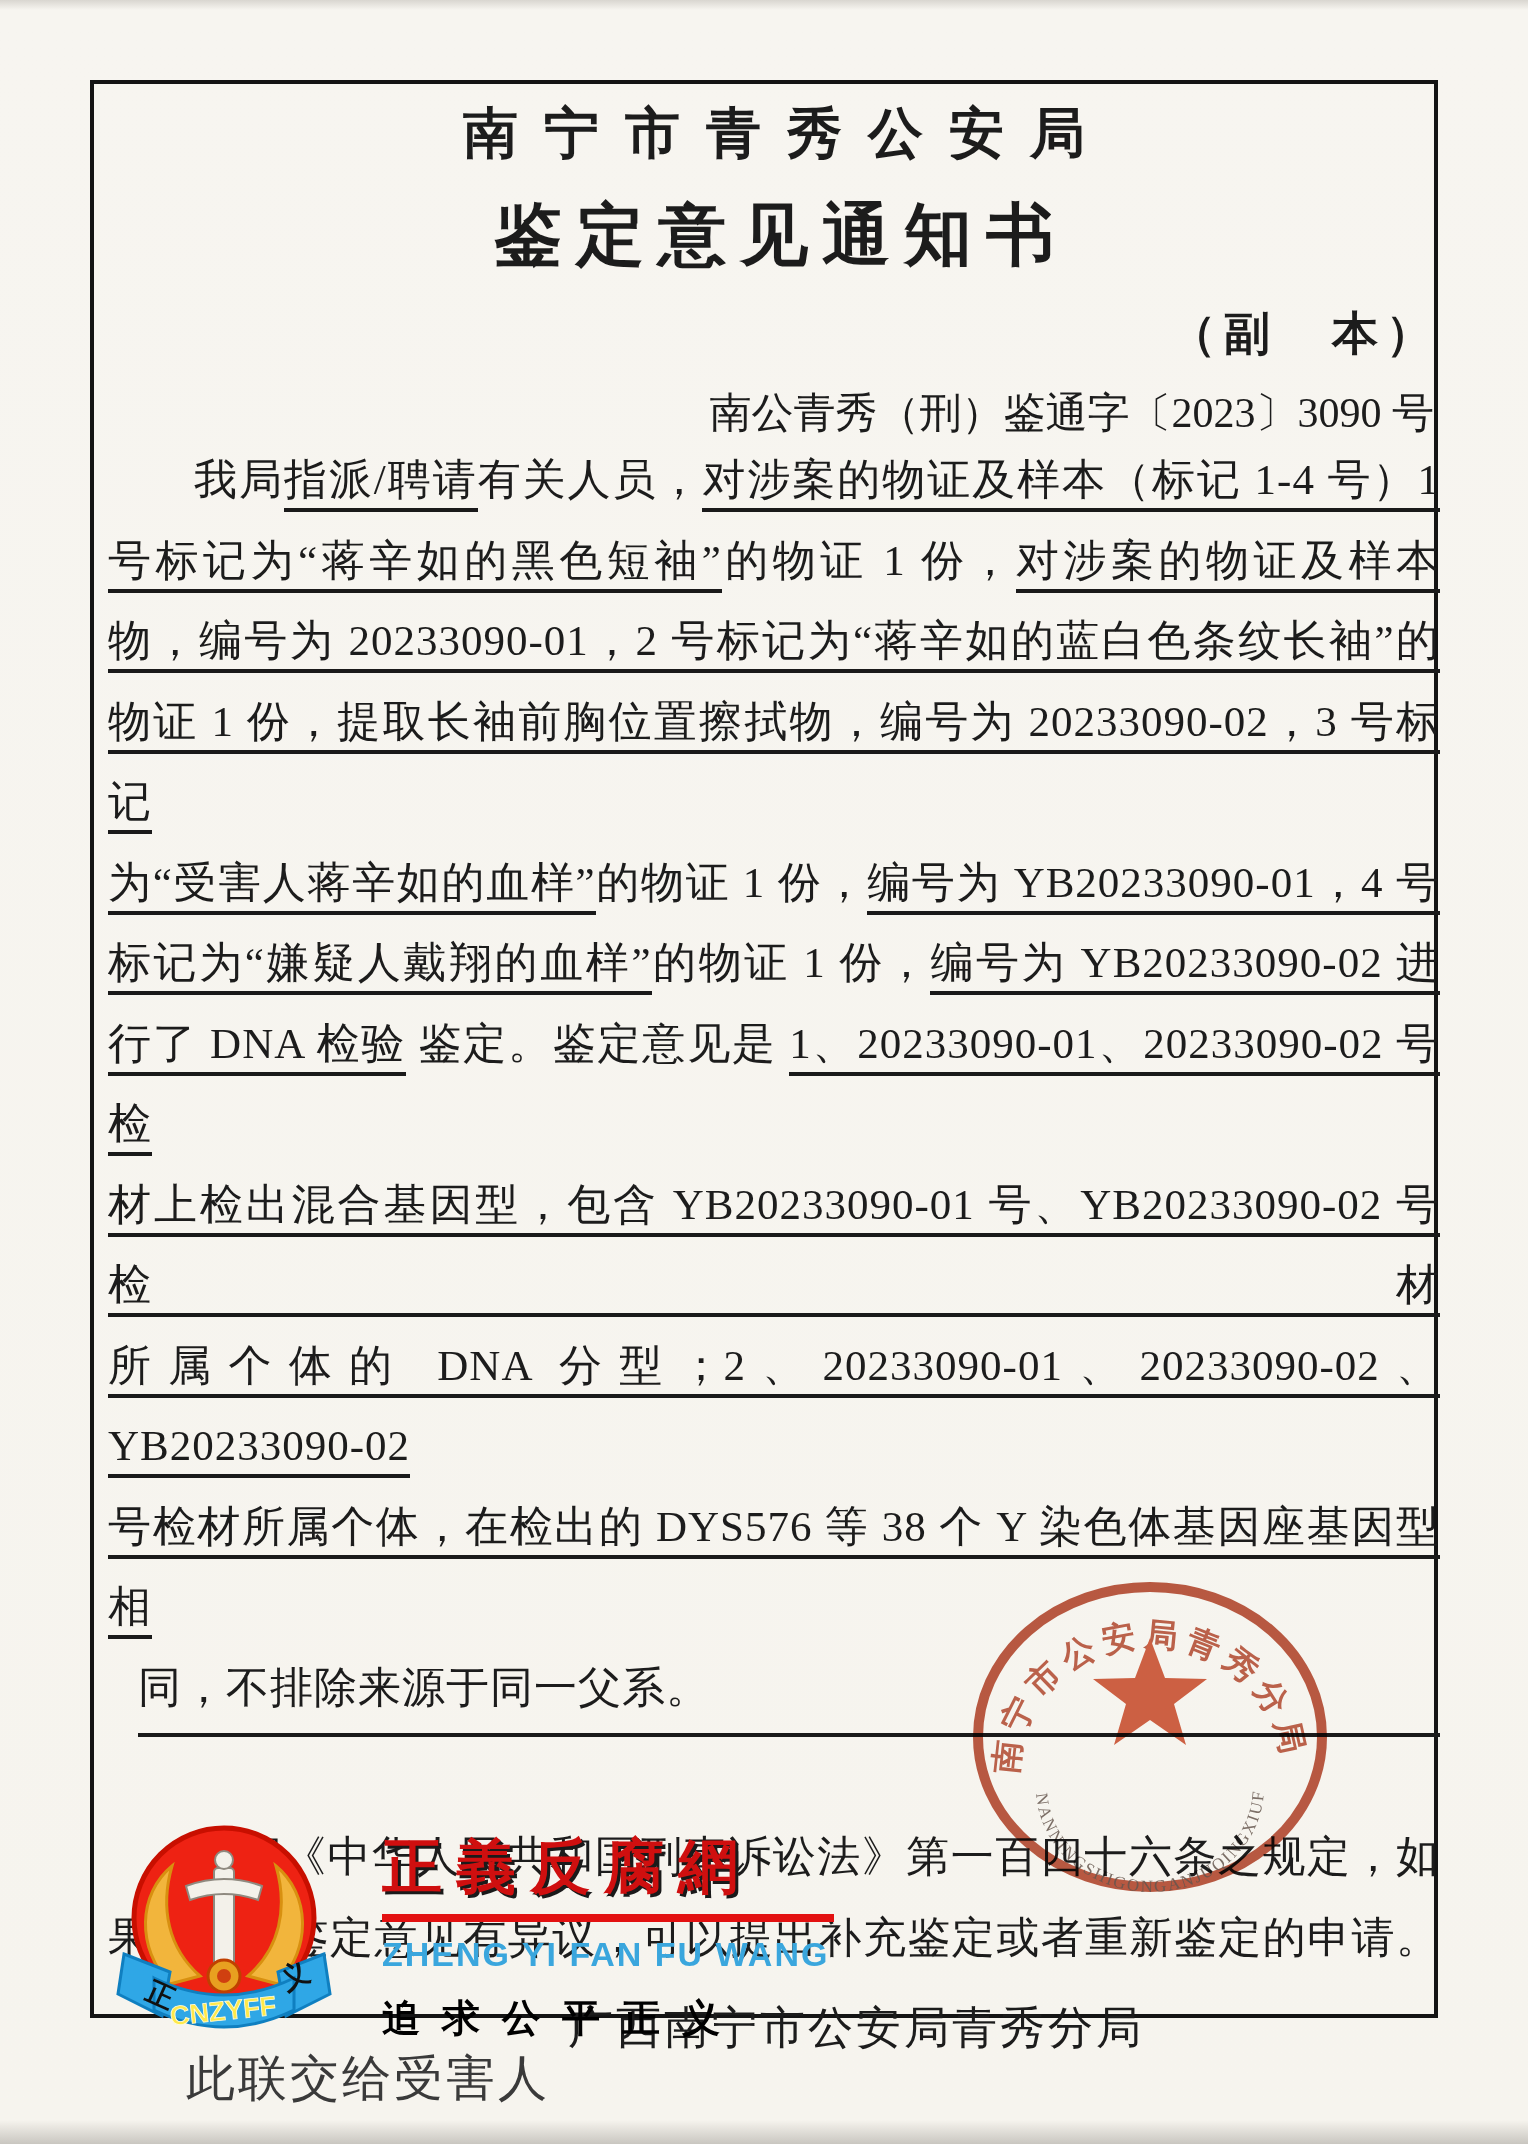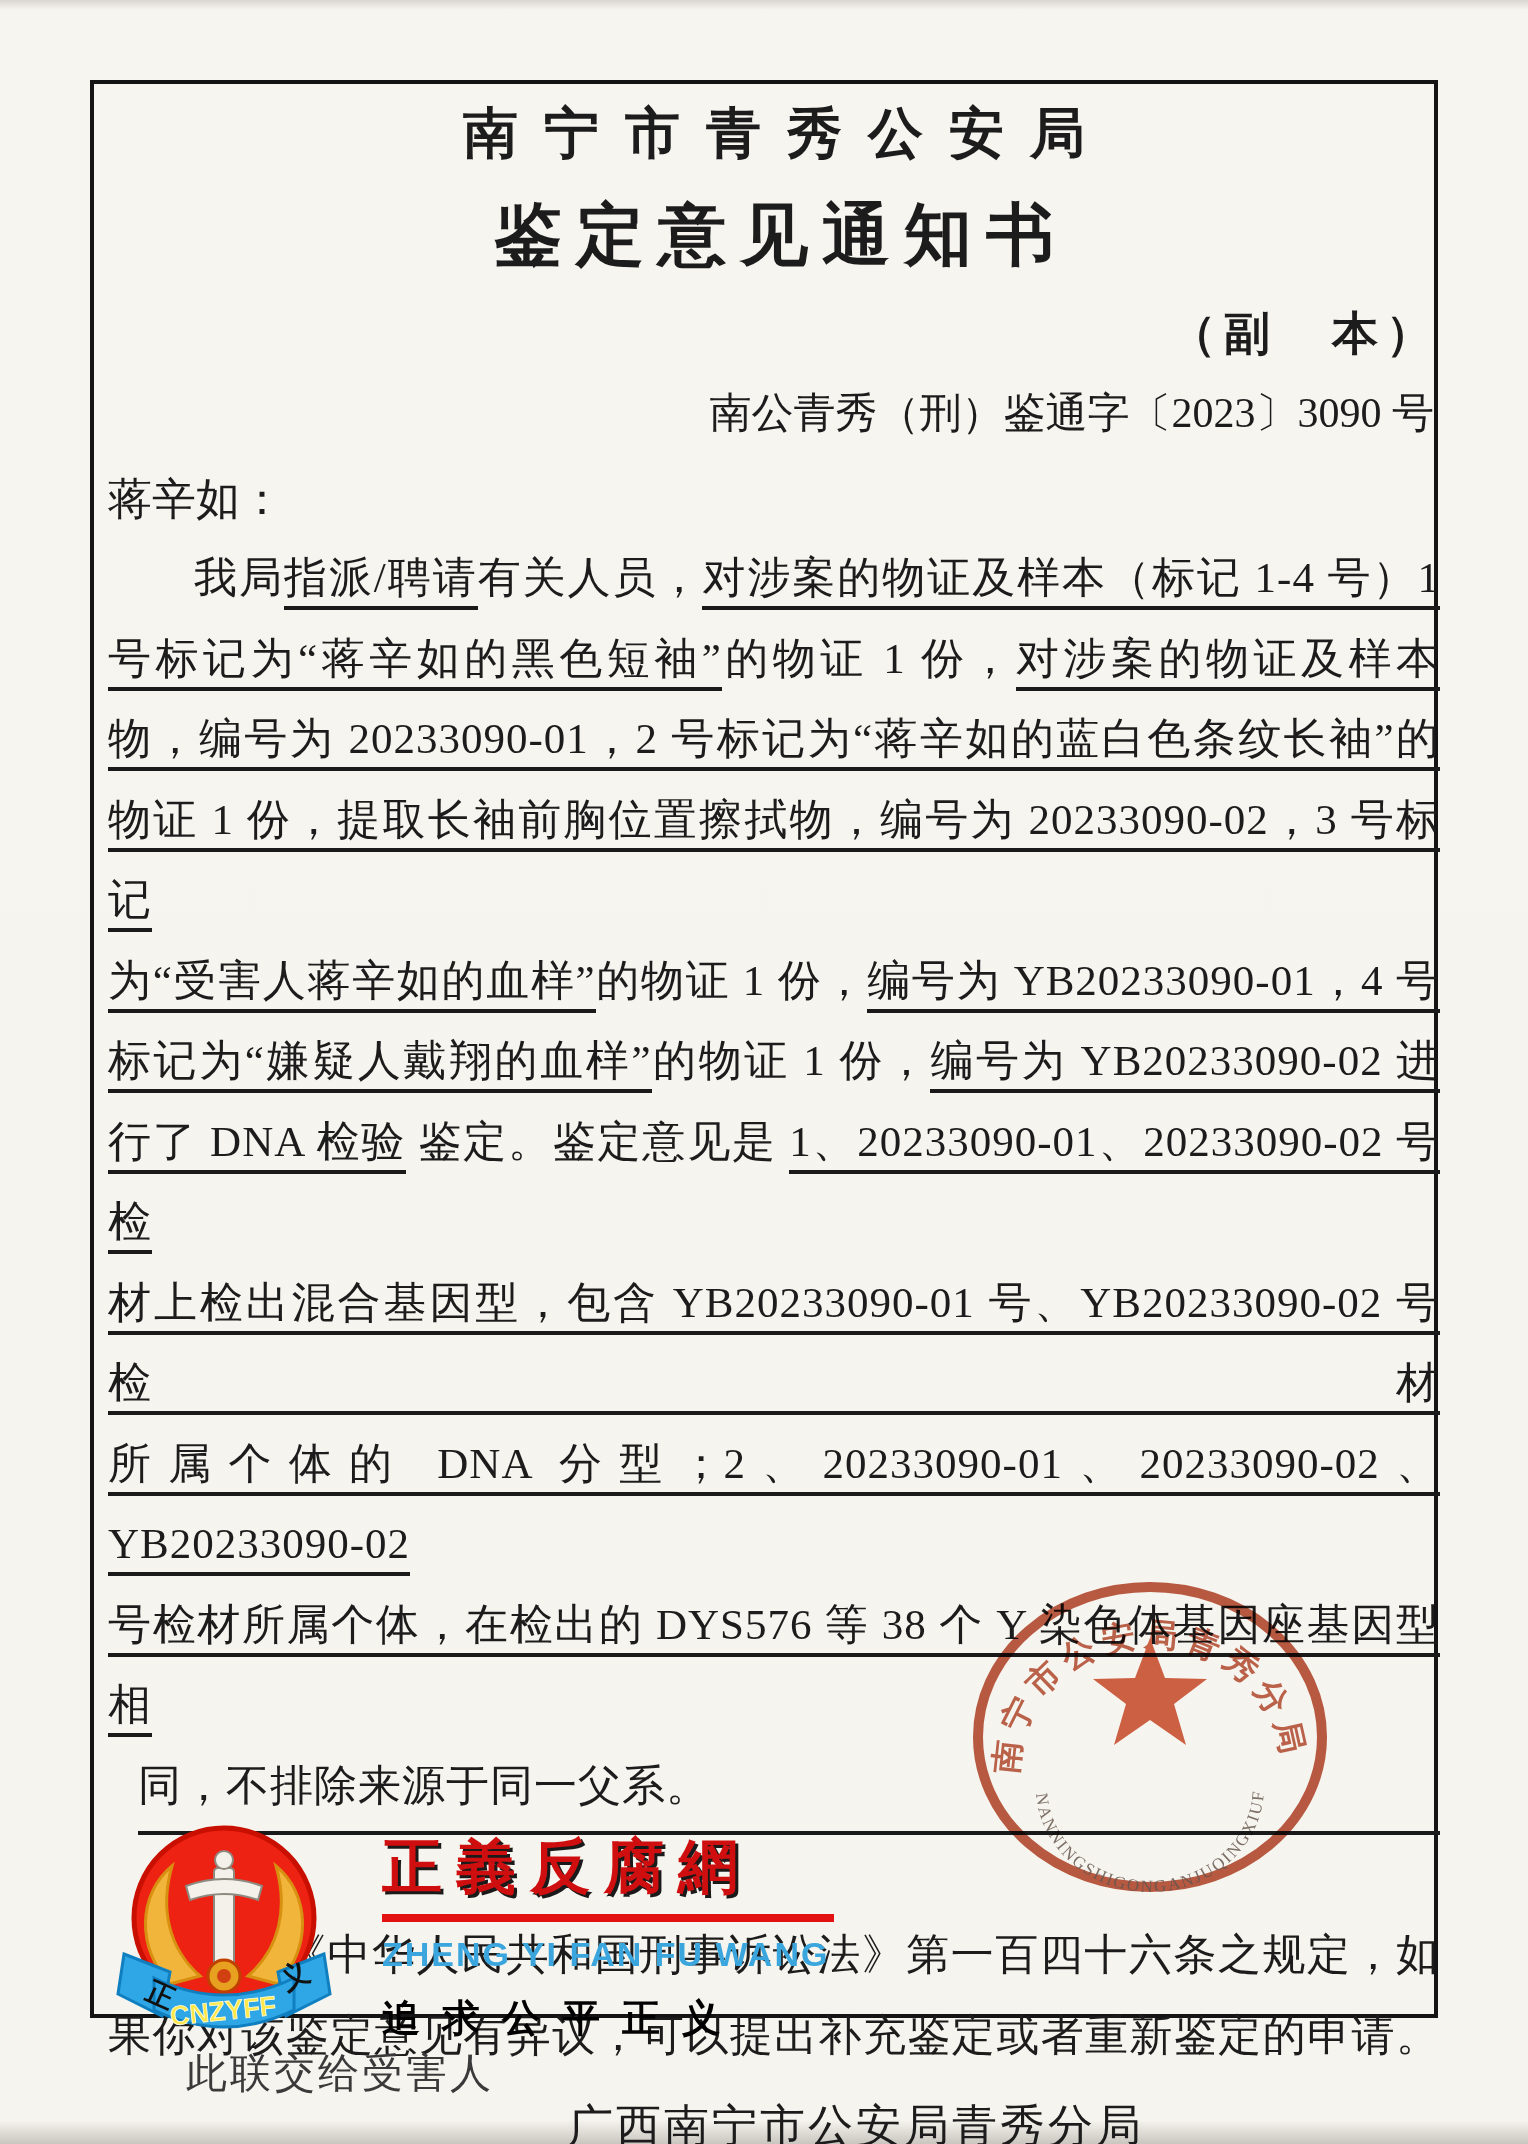--- a/index.html
+++ b/index.html
@@ -41,21 +41,21 @@
   .para2{margin-top:80px;}
   .closing-org{
     font-size:45px;line-height:76px;margin-top:12px;
     text-align:right;padding-right:296px;letter-spacing:3px;
   }
   .seal{
     position:absolute;left:946px;top:1552px;width:408px;height:370px;
     mix-blend-mode:multiply;pointer-events:none;
   }
   .footer-note{
-    position:absolute;left:186px;top:2046px;font-size:41px;color:#3a3a3a;letter-spacing:3px;
+    position:absolute;left:186px;top:2046px;font-size:49px;color:#3a3a3a;letter-spacing:3px;
   }
   .logo{
     position:absolute;left:108px;top:1816px;display:flex;align-items:flex-start;gap:42px;
     font-family:"Liberation Sans",sans-serif;
   }
   .logo-emblem{width:232px;height:230px;flex:0 0 auto;}
   .logo-text{padding-top:18px;}
   .logo-sitename{
     font-size:60px;font-weight:bold;color:#cf0f0f;letter-spacing:14px;
     text-shadow:3px 3px 0 #1a1a1a;line-height:66px;
@@ -68,21 +68,20 @@
 </head>
 <body>
 
 <div class="frame"></div>
 
 <div class="content">
   <div class="agency">南宁市青秀公安局</div>
   <div class="doc-title">鉴定意见通知书</div>
   <div class="copy-label">（副　本）</div>
   <div class="doc-number">南公青秀（刑）鉴通字〔2023〕3090 号</div>
-  <div class="greeting">蒋辛如：</div>
   <div class="para para1">
       <div class="line indent"><span class="">我局</span><span class="u">指派/聘请</span><span class="">有关人员，</span><span class="u">对涉案的物证及样本（标记 1-4 号）1</span></div>
       <div class="line"><span class="u">号标记为“蒋辛如的黑色短袖”</span><span class="">的物证 1 份，</span><span class="u">对涉案的物证及样本</span></div>
       <div class="line"><span class="u">物，编号为 20233090-01，2 号标记为“蒋辛如的蓝白色条纹长袖”的</span></div>
       <div class="line"><span class="u">物证 1 份，提取长袖前胸位置擦拭物，编号为 20233090-02，3 号标记</span></div>
       <div class="line"><span class="u">为“受害人蒋辛如的血样”</span><span class="">的物证 1 份，</span><span class="u">编号为 YB20233090-01，4 号</span></div>
       <div class="line"><span class="u">标记为“嫌疑人戴翔的血样”</span><span class="">的物证 1 份，</span><span class="u">编号为 YB20233090-02 进</span></div>
       <div class="line"><span class="u">行了 DNA 检验</span><span class=""> 鉴定。鉴定意见是 </span><span class="u">1、20233090-01、20233090-02 号检</span></div>
       <div class="line"><span class="u">材上检出混合基因型，包含 YB20233090-01 号、YB20233090-02 号检材</span></div>
       <div class="line"><span class="u">所属个体的 DNA 分型；2、20233090-01、20233090-02、YB20233090-02</span></div>

